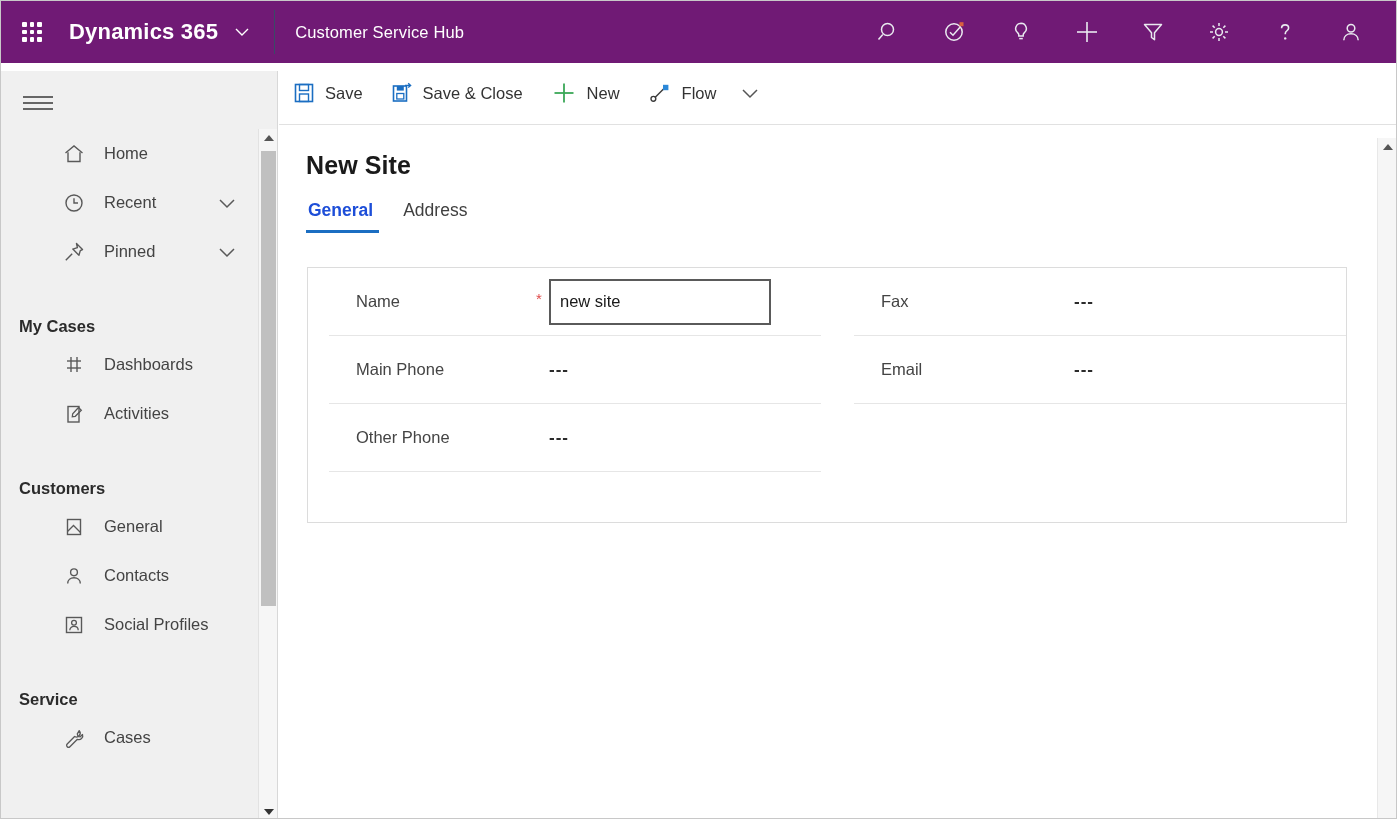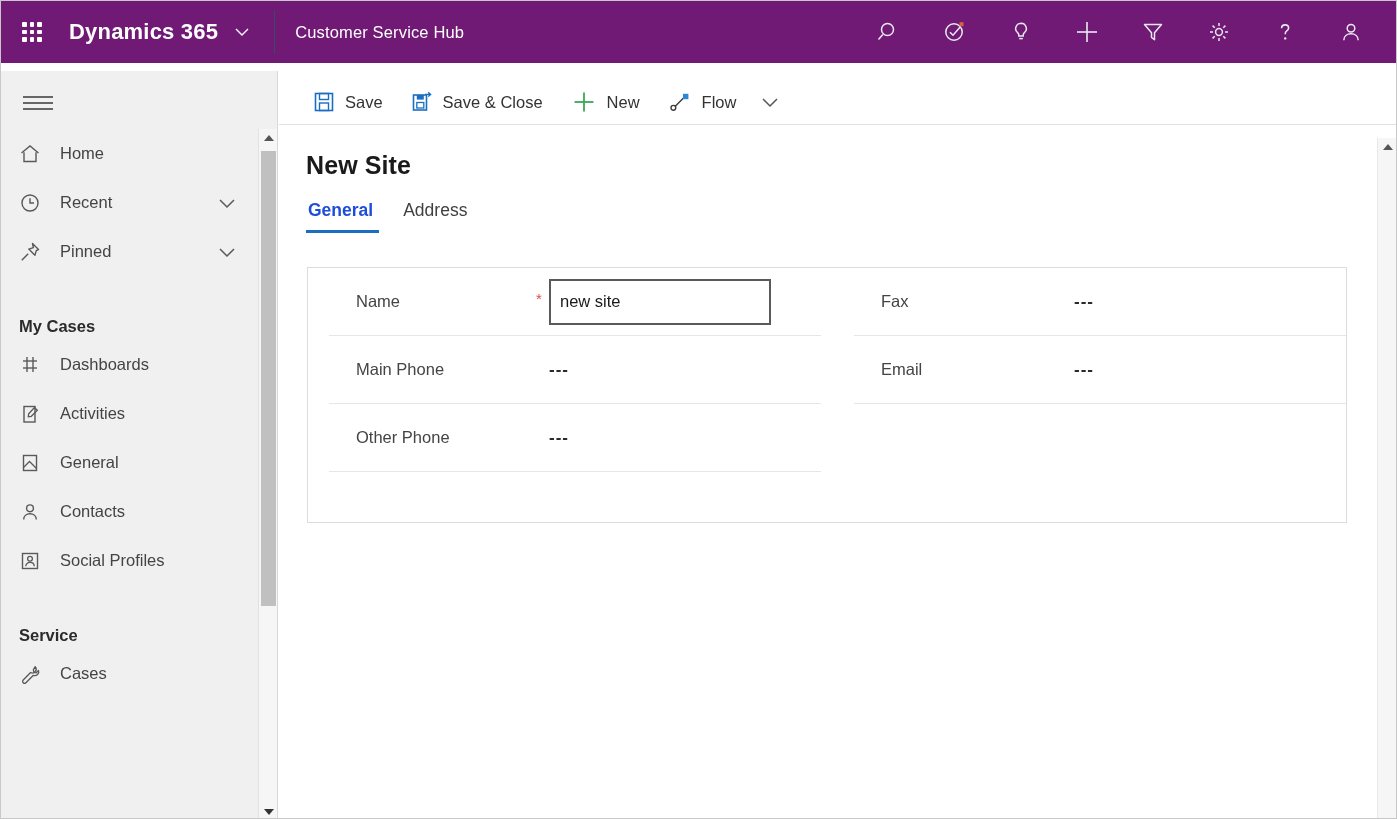--- a/index.html
+++ b/index.html
@@ -94,20 +94,21 @@
     width: 277px; height: 691px;
     overflow: hidden;
   }
   .nav-item {
     display: flex; align-items: center;
     height: 49px;
     padding-left: 17px;
     cursor: pointer;
     color: #444444;
     font-size: 16.5px;
+    margin-left: 44px;
   }
   .nav-item .ic {
     width: 30px; height: 24px;
     display: flex; align-items: center; justify-content: flex-start;
     flex: 0 0 30px;
   }
   .nav-item .lbl { margin-left: 12px; white-space: nowrap; }
   .nav-item .chev {
     margin-left: auto; margin-right: 40px;
     display: flex; align-items: center;
@@ -150,22 +151,21 @@
   }
   .tri.up { border-bottom: 6px solid #555555; }
   .tri.down { border-top: 6px solid #333333; }
 
   
   .cmdbar {
     position: absolute; left: 278px; top: 70px;
     width: 1119px; height: 54px;
     background: #ffffff;
     border-bottom: 1px solid #e1e1e1;
-    display: flex; align-items: flex-end;
-    padding-left: 20px;
+    display: flex; align-items: flex-start;
   }
   .cmd {
     display: flex; align-items: center;
     height: 44px;
     padding: 0 14px;
     cursor: pointer;
     color: #333333;
     font-size: 16.5px;
   }
   .cmd .ci { display: flex; align-items: center; margin-right: 10px; }
@@ -448,20 +448,21 @@
       <div class="nav-item">
         <span class="ic">
           <svg width="24" height="24" viewBox="0 0 24 24">
             <rect x="6" y="4.5" width="11" height="15.5" fill="none" stroke="#595959" stroke-width="1.4"></rect>
             <path d="M16.5 5.5l2.8 2.8-6 6-3 .4.4-3z" fill="none" stroke="#595959" stroke-width="1.3"></path>
           </svg>
         </span>
         <span class="lbl">Activities</span>
       </div>
 
+      <div class="nav-group">Customers</div>
 
       <div class="nav-item">
         <span class="ic">
           <svg width="24" height="24" viewBox="0 0 24 24">
             <rect x="5.5" y="4.5" width="13" height="15" fill="none" stroke="#595959" stroke-width="1.4"></rect>
             <path d="M5.5 16.5l6-6 7 7" fill="none" stroke="#595959" stroke-width="1.3"></path>
           </svg>
         </span>
         <span class="lbl">General</span>
       </div>

